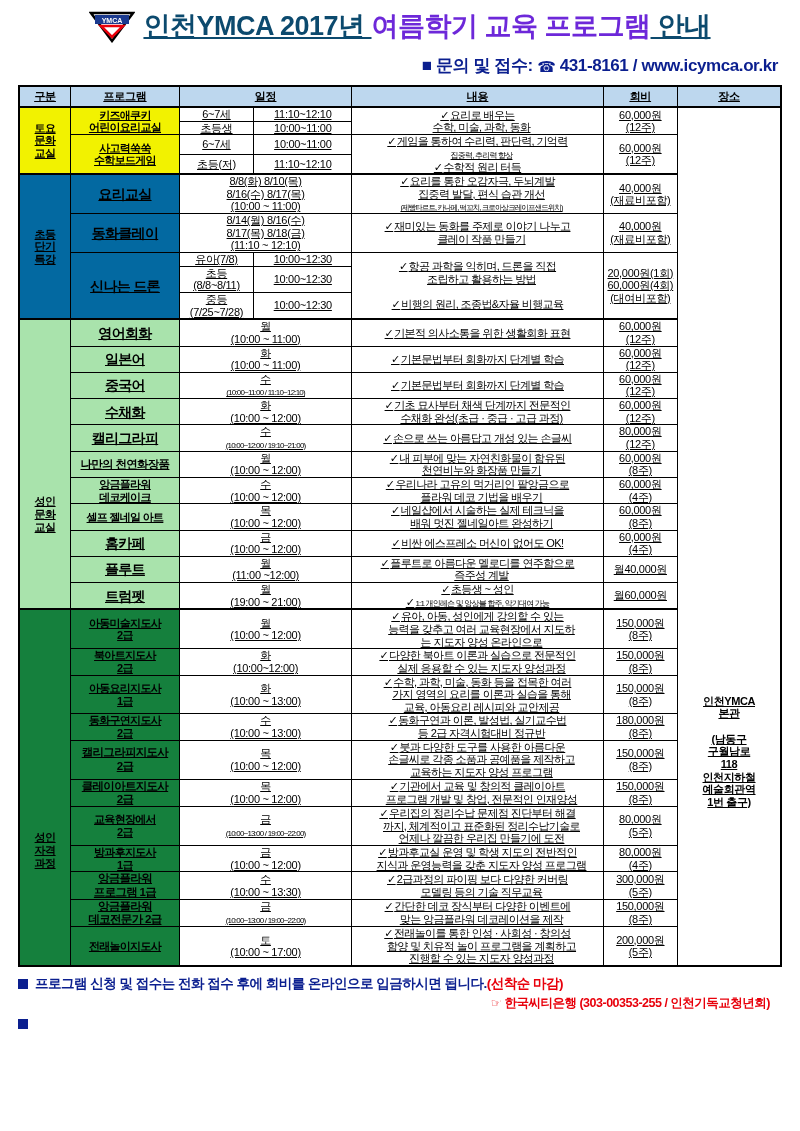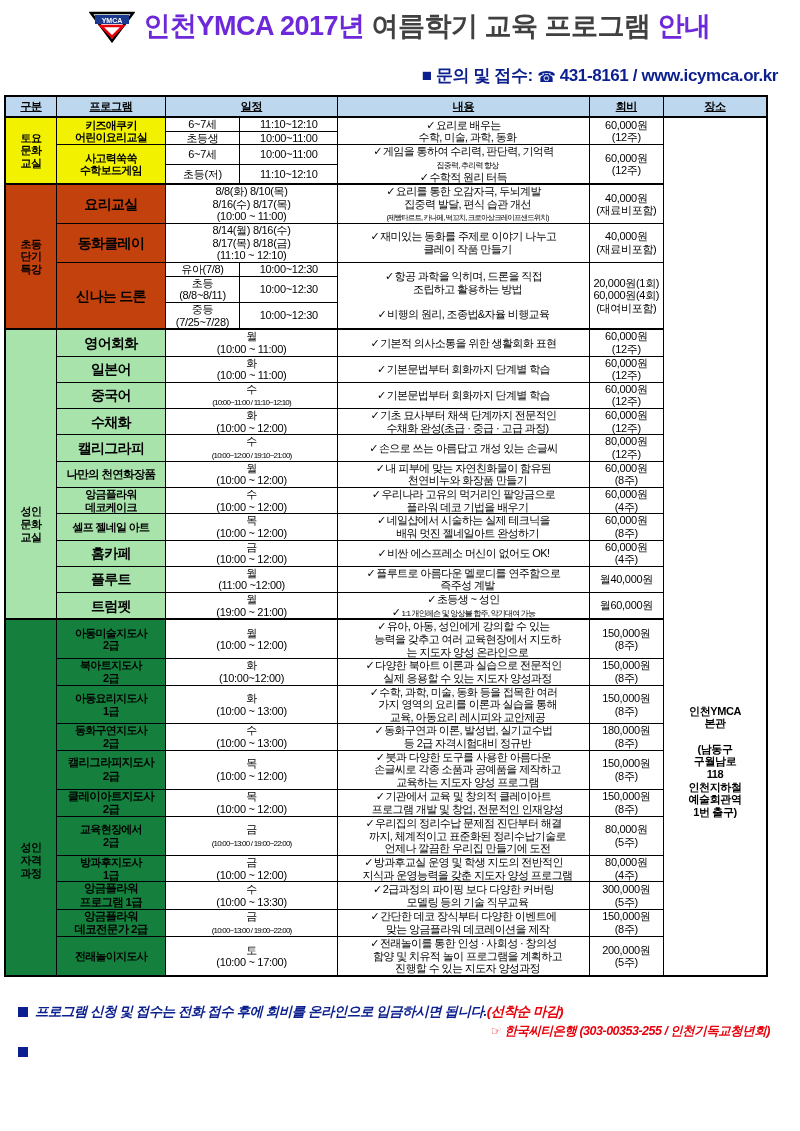--- a/index.html
+++ b/index.html
@@ -11,29 +11,29 @@
     overflow:hidden;
   }
   .page{position:relative;width:800px;height:1131px;}
 
   
   .hdr{padding:6px 0 0 0;}
   .hdr-line1{display:flex;align-items:center;justify-content:center;gap:8px;height:40px;}
   .logo{width:46px;height:34px;position:relative;flex:0 0 auto;}
   .logo svg{display:block;}
   .title{font-size:27px;font-weight:bold;letter-spacing:-0.5px;white-space:nowrap;}
-  .title .blk{color:#6d28d9;}
-  .title .red{color:#404040;}
-  .hdr-line2{display:flex;justify-content:flex-end;align-items:center;padding-right:22px;margin-top:18px;}
+  .title .blk{color:#0c4a6e;text-decoration:underline;}
+  .title .red{color:#6d28d9;}
+  .hdr-line2{display:flex;justify-content:flex-end;align-items:center;padding-right:22px;margin-top:8px;}
   .sq{display:inline-block;width:10px;height:10px;background:#0b1f8f;margin-right:7px;position:relative;top:0px;}
   .contact{font-size:17px;font-weight:bold;color:#0b1f8f;letter-spacing:-0.4px;white-space:nowrap;}
   .phone-ico{display:inline-block;font-size:15px;vertical-align:-1px;}
 
   
-  .tbl-wrap{margin:8px 18px 0 4px;}
+  .tbl-wrap{margin:8px 18px 0 18px;text-decoration:underline;}
   table.main{border-collapse:collapse;width:764px;table-layout:fixed;}
   table.main td,table.main th{
     border:1px solid #000;
     padding:0;
     vertical-align:middle;
     text-align:center;
     font-size:11px;
     line-height:1.15;
   }
   
@@ -58,30 +58,30 @@
 
   .divcell{font-weight:bold;font-size:14px;letter-spacing:-0.5px;line-height:1.9;}
   .progcell{font-weight:bold;font-size:12.5px;letter-spacing:-0.7px;line-height:1.1;}
   .schedcell{font-size:11px;line-height:1.25;letter-spacing:-0.3px;}
   .contcell{text-align:left;padding:1px 2px 1px 4px;font-size:10.5px;line-height:1.18;letter-spacing:-0.6px;}
   .feecell{font-size:11px;line-height:1.08;letter-spacing:-0.3px;}
   .placecell{font-weight:bold;font-size:12.5px;line-height:2.1;letter-spacing:-0.4px;}
   .chk{font-weight:bold;margin-right:1px;}
 
   .bg-yellow{background:#f2f200;}
-  .bg-gray{background:#c2410c;}
+  .bg-gray{background:#0369a1;}
   .bg-green{background:#a9e3ac;}
   .bg-cyan{background:#15803d;}
 
   .sec-top{border-top:2px solid #000 !important;}
   .small{font-size:8px;letter-spacing:-0.8px;}
   .tiny{font-size:7.5px;letter-spacing:-0.9px;}
 
   
-  .notes{margin:25px 18px 0 18px;font-style:italic;}
+  .notes{margin:7px 18px 0 18px;}
   .note{display:flex;align-items:flex-start;font-size:13.5px;font-weight:bold;color:#0b1f8f;letter-spacing:-0.5px;line-height:1.5;}
   .note .sq{flex:0 0 auto;margin-top:5px;}
   .note .red-tail{color:#e8000b;}
   .bank{text-align:right;font-size:12.5px;font-weight:bold;color:#e8000b;letter-spacing:-0.5px;padding-right:12px;margin-top:1px;}
   .bank .hand{color:#e8000b;margin-right:3px;}
 </style>
 </head>
 <body>
 
 <div class="page">

